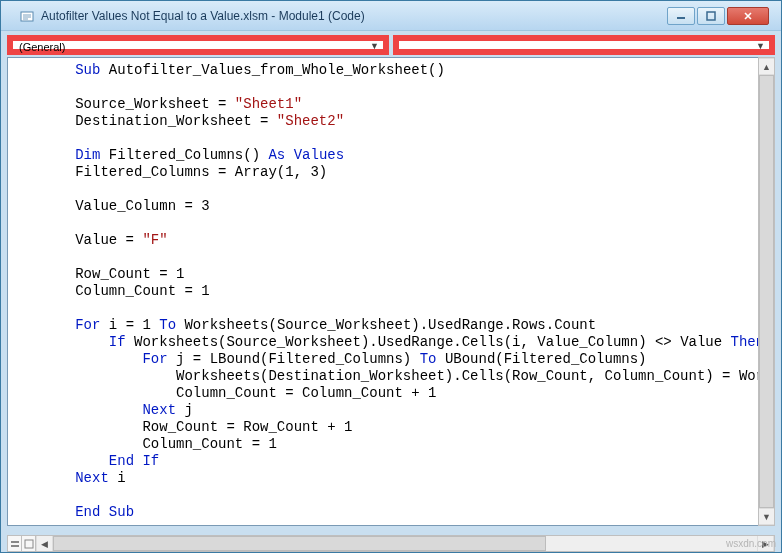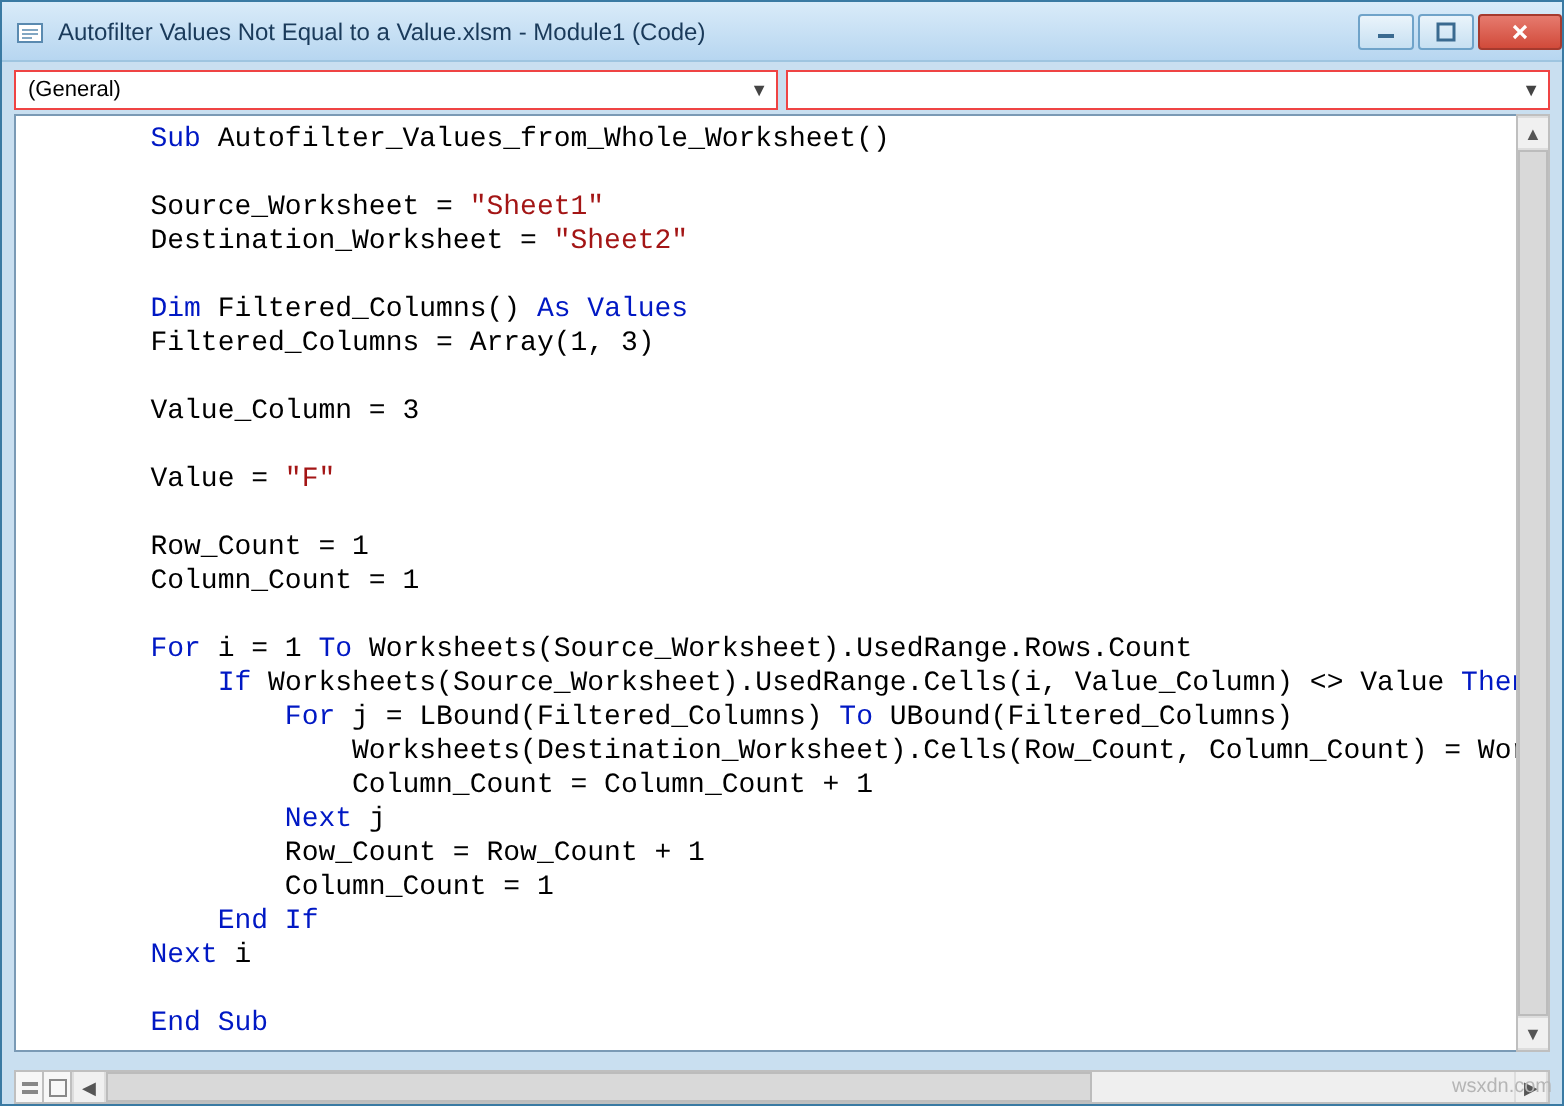--- a/index.html
+++ b/index.html
@@ -1,26 +1,26 @@
 <!DOCTYPE html>
 <html><head>
 <meta charset="utf-8">
 <style>
 *{box-sizing:border-box;margin:0;padding:0}
 body{font-family:Segoe UI,Arial,sans-serif;background:#fff;font-size:13px}
 .window{width:782px;height:553px;border:1px solid #3a7aa3;background:#c9dff0;position:relative}
-.titlebar{height:30px;background:linear-gradient(to bottom,#d9ebf9,#b7d6f0);display:flex;align-items:center;padding:0 0;border-bottom:1px solid #9ec5e0}
+.titlebar{height:30px;background:linear-gradient(to bottom,#d9ebf9,#b7d6f0);display:flex;align-items:center;padding:0 12px;border-bottom:1px solid #9ec5e0}
 .title-icon{width:16px;height:16px;margin:0 6px;display:flex;align-items:center;justify-content:center;color:#5a8ab0;font-size:12px}
 .title{flex:1;color:#1a3a5a;font-size:12px}
 .winbtns{display:flex;gap:2px}
 .winbtn{width:28px;height:18px;border:1px solid #6fa3c9;border-radius:2px;display:flex;align-items:center;justify-content:center;font-size:10px;background:linear-gradient(to bottom,#eaf4fb,#c7e0f2);color:#3a6a90;cursor:pointer}
 .winbtn.max{width:28px}
 .winbtn.close{background:linear-gradient(to bottom,#e67a6e,#d14a3a);color:#fff;border-color:#a63a2e;width:42px}
 .dropdowns{height:24px;display:flex;gap:4px;padding:4px 6px 0 6px;background:#c9dff0}
-.dd{flex:1;height:20px;border:1px solid #ef4444;background:#fff;display:flex;align-items:center;padding:0 6px;font-size:11px;color:#000;position:relative}
+.dd{flex:1;height:20px;border:6px solid #ef4444;background:#fff;display:flex;padding:0 6px;font-size:11px;color:#000;position:relative}
 .dd .caret{position:absolute;right:4px;font-size:9px;color:#444}
 .codewrap{position:absolute;top:56px;left:6px;right:6px;bottom:26px;background:#fff;border:1px solid #7a9ab5;overflow:hidden}
 .code{position:absolute;top:0;left:0;right:0;bottom:0;overflow:auto;font-family:Liberation Mono, monospace;font-size:14px;line-height:17px;padding:4px 0;white-space:pre;color:#000}
 .code .kw{color:#0018c4}
 .code .str{color:#a31515}
 .hsb{position:absolute;bottom:0;left:6px;right:6px;height:17px;background:#efefef;border:1px solid #bfbfbf;display:flex;align-items:center}
 .hsb .tool{width:14px;height:15px;border-right:1px solid #bfbfbf;display:flex;align-items:center;justify-content:center;font-size:9px;color:#555;background:#f7f7f7}
 .hsb .arrow{width:17px;height:15px;display:flex;align-items:center;justify-content:center;font-size:9px;color:#555;background:#f0f0f0;border-left:1px solid #ddd;border-right:1px solid #ddd}
 .hsb .track{flex:1;height:15px;background:#efefef;position:relative}
 .hsb .thumb{position:absolute;left:0;top:0;height:15px;width:70%;background:#d9d9d9;border:1px solid #bcbcbc}

